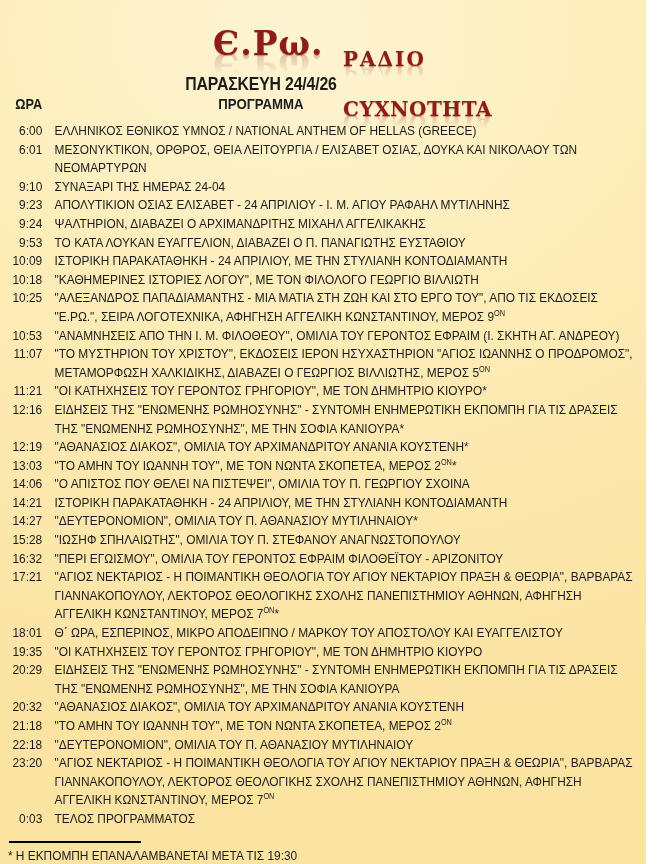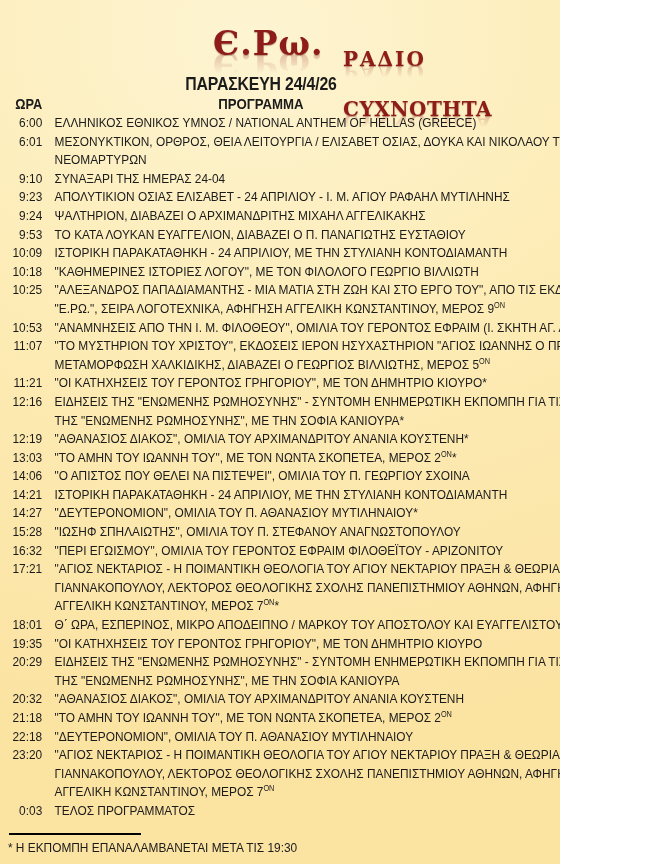--- a/index.html
+++ b/index.html
@@ -1,18 +1,18 @@
 <!DOCTYPE html>
 <html style="--bg-top: #fdf4d2; --bg-mid: #fdecb6; --bg-bottom: #fbe3a2; --logo-red: #8e1c18; --text-color: #1b1b1b;"><head>
 <meta charset="utf-8">
 <style>
   html,body{margin:0;padding:0;}
   .page{
     position:relative;
-    width:560px;height:864px;
+    width:646px;height:864px;
     overflow:hidden;
     background:radial-gradient(ellipse 900px 700px at 45% 4%,
       var(--bg-top,#fdf4d2) 0%, var(--bg-mid,#fdecb6) 45%, var(--bg-bottom,#fbe3a2) 100%);
     color:var(--text-color,#1b1b1b);
     font-family:"Liberation Sans","DejaVu Sans",sans-serif;
   }
   
   .masthead{position:relative;height:74px;}
   .logo-piece{
     position:absolute;line-height:1;
@@ -40,21 +40,21 @@
     font-weight:bold;font-size:18px;line-height:20px;height:20px;
     letter-spacing:-0.2px;
   }
   .colhead{
     position:relative;display:flex;width:732px;height:20px;
     font-weight:bold;font-size:15px;line-height:20px;
   }
   .colhead .time-cell{font-size:14.5px;}
   .program-header{position:absolute;left:0;top:0;width:593px;text-align:center;}
   
-  .schedule{margin-top:0;}
+  .schedule{margin-top:8px;}
   .row{
     display:flex;width:732px;
     transform:scaleX(0.88);transform-origin:0 0;
     font-size:13.5px;line-height:18.6px;
   }
   .time-cell{width:48px;flex:none;text-align:right;white-space:nowrap;}
   .program-cell{margin-left:14px;width:660px;}
   .program-cell sup{font-size:0.62em;line-height:0;}
   
   .footnote{margin-top:12px;width:732px;}

